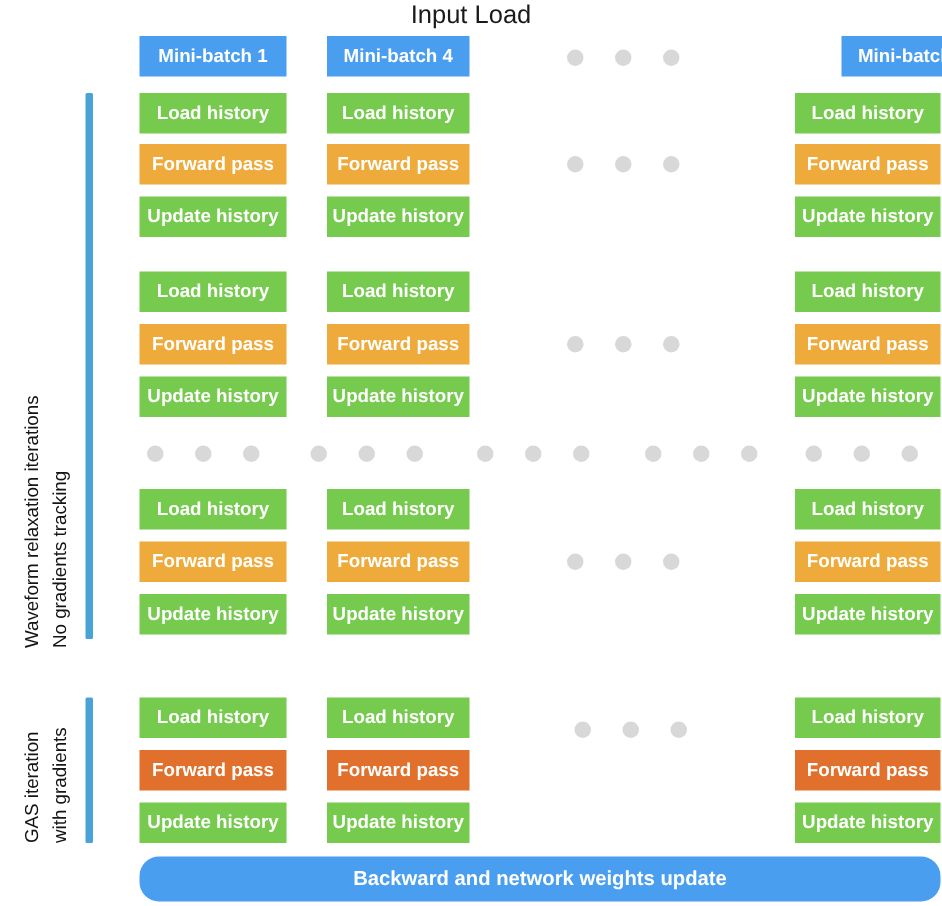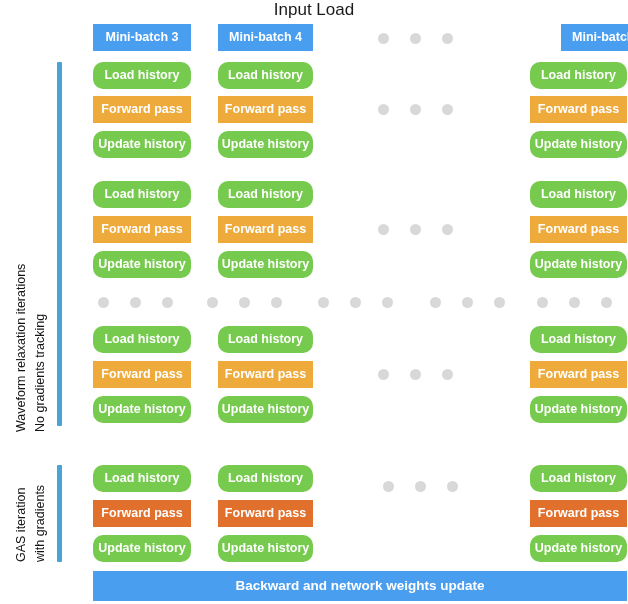--- a/index.html
+++ b/index.html
@@ -37,37 +37,38 @@
     line-height: 27px;
     text-align: center;
     color: #ffffff;
     font-size: 12.5px;
     font-weight: bold;
     box-sizing: border-box;
     white-space: nowrap;
     overflow: hidden;
   }
   .box.blue   { background: #4a9ef0; }
-  .box.green  { background: #76ca4e; border-radius: 10px; }
+  .box.green  { background: #76ca4e; }
   .box.amber  { background: #eeab3c; }
   .box.orange { background: #e0702b; }
 
   .footer-bar {
     position: absolute;
     left: 93px;
     top: 571px;
     width: 534px;
     height: 30px;
     line-height: 30px;
     background: #4a9ef0;
     color: #ffffff;
     font-size: 13.5px;
     font-weight: bold;
     text-align: center;
     white-space: nowrap;
+    border-radius: 13px;
   }
 
   
   .dot {
     position: absolute;
     width: 11px;
     height: 11px;
     border-radius: 50%;
     background: #d8d8d8;
   }
@@ -100,21 +101,21 @@
 
   <div class="side-label" style="left:14px; top:432px;">Waveform relaxation iterations</div>
   <div class="side-label" style="left:33px; top:432px;">No gradients tracking</div>
 
   <div class="side-label" style="left:14px; top:562px;">GAS iteration</div>
   <div class="side-label" style="left:33px; top:562px;">with gradients</div>
 
   <div class="vrule" style="left:57px; top:62px; height:364px;"></div>
   <div class="vrule" style="left:57px; top:465px; height:97px;"></div>
 
-  <div class="box blue" style="left:93px; top:24px; width:98px;">Mini-batch 3</div>
+  <div class="box blue" style="left:93px; top:24px; width:98px;">Mini-batch 1</div>
   <div class="box blue" style="left:218px; top:24px; width:95px;">Mini-batch 4</div>
   <div class="box blue" style="left:561px; top:24px; width:97px;">Mini-batch N</div>
 
   <div class="dot" style="left:378px; top:33px;"></div>
   <div class="dot" style="left:410px; top:33px;"></div>
   <div class="dot" style="left:442px; top:33px;"></div>
 
   <div class="box green" style="left:93px; top:62px; width:98px;">Load history</div>
   <div class="box amber" style="left:93px; top:96px; width:98px;">Forward pass</div>
   <div class="box green" style="left:93px; top:131px; width:98px;">Update history</div>

